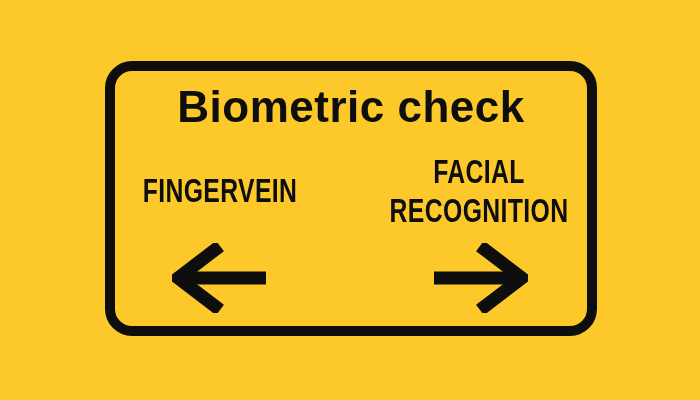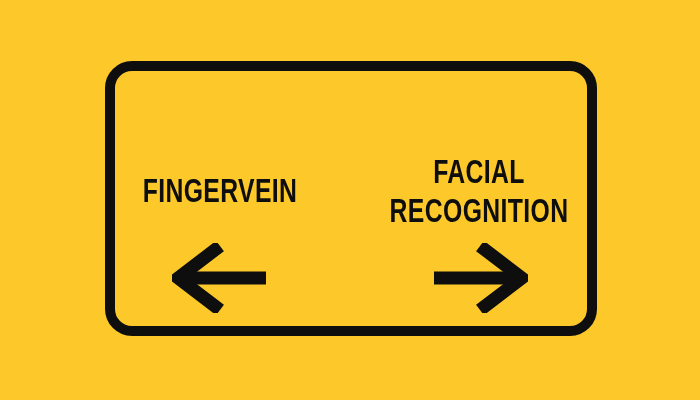--- a/index.html
+++ b/index.html
@@ -55,20 +55,21 @@
   }
   .arrow.left{ left:57px; }
   .arrow.right{ left:317px; }
   .arrow svg{ width:100%; height:100%; display:block; }
 </style>
 </head>
 <body>
 
 <div class="sign">
 
+  <div class="sign-title">Biometric check</div>
 
   <div class="option-label left">FINGERVEIN</div>
 
   <div class="option-label right">FACIAL RECOGNITION</div>
 
   <div class="arrow left">
     <svg viewBox="0 0 96 70" aria-hidden="true">
       <path d="M48 3 L6 35 L48 67" fill="none" stroke="currentColor" stroke-width="13" stroke-linejoin="miter"></path>
       <path d="M7 35 H94" fill="none" stroke="currentColor" stroke-width="13"></path>
     </svg>

